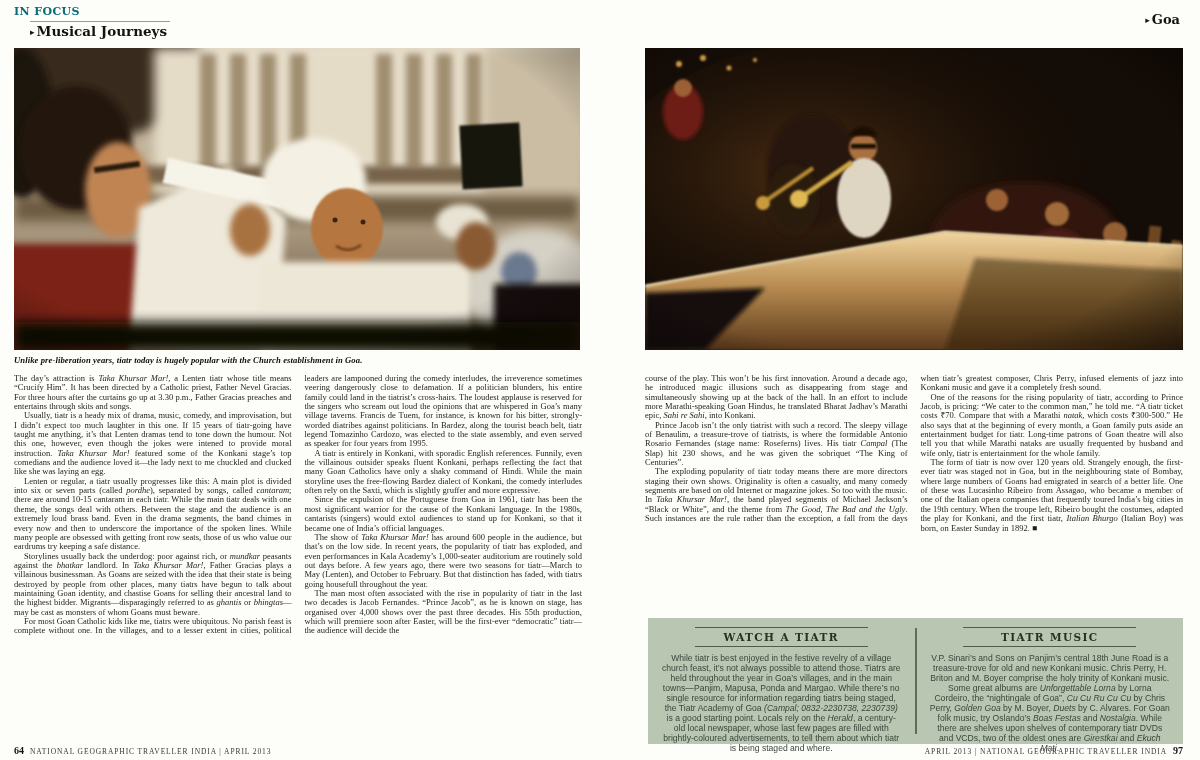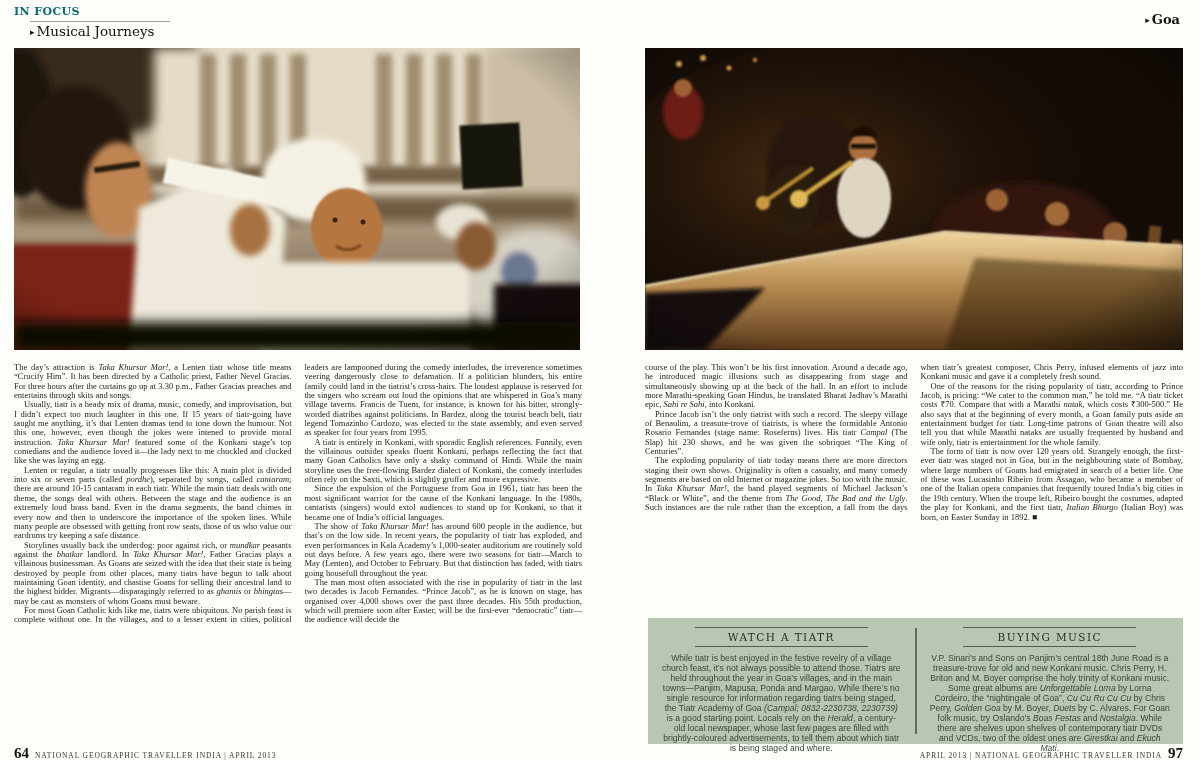--- a/index.html
+++ b/index.html
@@ -11,21 +11,21 @@
   }
   
   .kicker {
     position:absolute; left:14px; top:5px;
     font-family:"DejaVu Serif", serif; font-weight:bold;
     font-size:11px; letter-spacing:.4px;
   }
   .kicker-rule { position:absolute; left:30px; top:21px; width:140px; height:1px; background:#9a9a98; }
   .feature-title {
     position:absolute; left:30px; top:23px;
-    font-family:"DejaVu Serif", serif; font-weight:normal; font-size:13.5px; color:#141210;text-align:right;
+    font-family:"DejaVu Serif", serif; font-weight:bold; font-size:13.5px; color:#141210;text-align:right;
   }
   .page-tag {
     position:absolute; right:20px; top:12px;
     font-family:"DejaVu Serif", serif; font-weight:bold; font-size:13px; color:#141210;
   }
   .marker { font-size:9px; vertical-align:1.5px; margin-right:2px; }
   
   .photo { position:absolute; top:48px; display:block; overflow:hidden; background:#23180e; }
   .photo-left  { left:14px;  width:566px; height:302px; }
   .photo-right { left:645px; width:538px; height:302px; }
@@ -33,54 +33,54 @@
   
   .caption {
     position:absolute; top:355px;
     font-family:"Liberation Serif", serif; font-style:italic; font-weight:bold;
     font-size:8.6px; line-height:10px; color:#0d0c0b; letter-spacing:.1px;
   }
   .caption-left  { left:14px;  width:566px; }
   .caption-right { left:645px; width:538px; }
   
   .body-cols {
-    position:absolute; top:363px;
+    position:absolute; top:374px;
     column-gap:13px; column-count:2; column-fill:balance;
     font-size:8.5px; line-height:9.35px; text-align:justify; color:#211d1a;
   }
   .body-left  { left:14px;  width:568px; height:372px; }
   .body-right { left:645px; width:538px; height:236px; }
   .body-cols p { text-indent:10px; }
   .body-cols p.no-indent { text-indent:0; }
   
   .infobox {
     position:absolute; left:648px; top:618px; width:535px; height:126px;
     background:#b8c6b2; display:flex;
   }
   .infobox-col { flex:1; padding:9px 13px 0 13px; }
   .infobox-divider { width:2px; background:#5e6e57; margin:10px 0 10px 0; }
   .infobox h3 {
     display:block; width:72%; margin:0 auto 6px auto; text-align:center;
-    font-family:"DejaVu Serif", serif; font-weight:normal; font-size:10.5px;
+    font-family:"DejaVu Serif", serif; font-weight:bold; font-size:10.5px;
     letter-spacing:1.4px; color:#273320;
     border-top:1.5px solid #4e5e47; border-bottom:1.5px solid #4e5e47;
     padding:3px 0 3px 0;
   }
   .infobox p {
     font-family:"Liberation Sans", sans-serif;
     font-size:8.6px; line-height:10px; color:#38453a; text-align:center;
   }
   
   .folio {
     position:absolute; top:745px;
     font-family:"Liberation Serif", serif; font-size:7.5px; letter-spacing:.9px; color:#3a3734;
   }
   .folio-left  { left:14px; }
   .folio-right { right:17px; }
-  .folio .pageno { font-weight:bold; font-size:15px; letter-spacing:0; color:#141210; }
+  .folio .pageno { font-weight:bold; font-size:10px; letter-spacing:0; color:#141210; }
   .folio-left .pageno  { margin-right:6px; }
   .folio-right .pageno { margin-left:6px; }
 </style>
 </head>
 <body>
 
 <div class="page">
 
   <div class="kicker" style="color:#0c6b78">IN FOCUS</div>
   <div class="kicker-rule"></div>
@@ -216,20 +216,21 @@
         <rect x="478" y="232" width="58" height="9" transform="rotate(4 507 236)"></rect>
       </g>
       <path d="M0,238 L300,184 L538,198 L538,302 L0,302 Z" fill="url(#railg)" filter="url(#rb1)"></path>
       <path d="M0,238 L300,184 L538,198" stroke="#f7e2b4" stroke-width="2.5" fill="none" filter="url(#rb1)"></path>
       <path d="M0,245 L120,240 L60,302 L0,302 Z" fill="#170e07" filter="url(#rb2)"></path>
       <path d="M330,210 L538,222 L538,302 L300,302 Z" fill="rgba(40,22,8,0.45)" filter="url(#rb2)"></path>
       <rect x="0" y="0" width="538" height="302" fill="url(#vig2)"></rect>
     </svg>
   </figure>
 
+  <figcaption class="caption caption-left">Unlike pre-liberation years, tiatr today is hugely popular with the Church establishment in Goa.</figcaption>
 
   <div class="body-cols body-left">
     <p class="no-indent">The day’s attraction is <i>Taka Khursar Mar!</i>, a Lenten tiatr whose title means “Crucify Him”. It has been directed by a Catholic priest, Father Nevel Gracias. For three hours after the curtains go up at 3.30 p.m., Father Gracias preaches and entertains through skits and songs.</p>
     <p>Usually, tiatr is a heady mix of drama, music, comedy, and improvisation, but I didn’t expect too much laughter in this one. If 15 years of tiatr-going have taught me anything, it’s that Lenten dramas tend to tone down the humour. Not this one, however, even though the jokes were intened to provide moral instruction. <i>Taka Khursar Mar!</i> featured some of the Konkani stage’s top comedians and the audience loved it—the lady next to me chuckled and clucked like she was laying an egg.</p>
     <p>Lenten or regular, a tiatr usually progresses like this: A main plot is divided into six or seven parts (called <i>pordhe</i>), separated by songs, called <i>cantaram</i>; there are around 10-15 cantaram in each tiatr. While the main tiatr deals with one theme, the songs deal with others. Between the stage and the audience is an extremely loud brass band. Even in the drama segments, the band chimes in every now and then to underscore the importance of the spoken lines. While many people are obsessed with getting front row seats, those of us who value our eardrums try keeping a safe distance.</p>
     <p>Storylines usually back the underdog: poor against rich, or <i>mundkar</i> peasants against the <i>bhatkar</i> landlord. In <i>Taka Khursar Mar!</i>, Father Gracias plays a villainous businessman. As Goans are seized with the idea that their state is being destroyed by people from other places, many tiatrs have begun to talk about maintaining Goan identity, and chastise Goans for selling their ancestral land to the highest bidder. Migrants—disparagingly referred to as <i>ghantis</i> or <i>bhingtas</i>—may be cast as monsters of whom Goans must beware.</p>
     <p>For most Goan Catholic kids like me, tiatrs were ubiquitous. No parish feast is complete without one. In the villages, and to a lesser extent in cities, political leaders are lampooned during the comedy interludes, the irreverence sometimes veering dangerously close to defamation. If a politician blunders, his entire family could land in the tiatrist’s cross-hairs. The loudest applause is reserved for the singers who scream out loud the opinions that are whispered in Goa’s many village taverns. Francis de Tuem, for instance, is known for his bitter, strongly-worded diatribes against politicians. In Bardez, along the tourist beach belt, tiatr legend Tomazinho Cardozo, was elected to the state assembly, and even served as speaker for four years from 1995.</p>
     <p>A tiatr is entirely in Konkani, with sporadic English references. Funnily, even the villainous outsider speaks fluent Konkani, perhaps reflecting the fact that many Goan Catholics have only a shaky command of Hindi. While the main storyline uses the free-flowing Bardez dialect of Konkani, the comedy interludes often rely on the Saxti, which is slightly gruffer and more expressive.</p>
     <p>Since the expulsion of the Portuguese from Goa in 1961, tiatr has been the most significant warrior for the cause of the Konkani language. In the 1980s, cantarists (singers) would extol audiences to stand up for Konkani, so that it became one of India’s official languages.</p>
     <p>The show of <i>Taka Khursar Mar!</i> has around 600 people in the audience, but that’s on the low side. In recent years, the popularity of tiatr has exploded, and even performances in Kala Academy’s 1,000-seater auditorium are routinely sold out days before. A few years ago, there were two seasons for tiatr—March to May (Lenten), and October to February. But that distinction has faded, with tiatrs going housefull throughout the year.</p>
@@ -244,21 +245,21 @@
     <p>The form of tiatr is now over 120 years old. Strangely enough, the first-ever tiatr was staged not in Goa, but in the neighbouring state of Bombay, where large numbers of Goans had emigrated in search of a better life. One of these was Lucasinho Ribeiro from Assagao, who became a member of one of the Italian opera companies that frequently toured India’s big cities in the 19th century. When the troupe left, Ribeiro bought the costumes, adapted the play for Konkani, and the first tiatr, <i>Italian Bhurgo</i> (Italian Boy) was born, on Easter Sunday in 1892. ■</p>
   </div>
 
   <section class="infobox">
     <div class="infobox-col">
       <h3>WATCH A TIATR</h3>
       <p>While tiatr is best enjoyed in the festive revelry of a village church feast, it’s not always possible to attend those. Tiatrs are held throughout the year in Goa’s villages, and in the main towns—Panjim, Mapusa, Ponda and Margao. While there’s no single resource for information regarding tiatrs being staged, the Tiatr Academy of Goa <i>(Campal; 0832-2230738, 2230739)</i> is a good starting point. Locals rely on the <i>Herald</i>, a century-old local newspaper, whose last few pages are filled with brightly-coloured advertisements, to tell them about which tiatr is being staged and where.</p>
     </div>
     <div class="infobox-divider"></div>
     <div class="infobox-col">
-      <h3>BUYING MUSIC</h3>
+      <h3>TIATR MUSIC</h3>
       <p>V.P. Sinari’s and Sons on Panjim’s central 18th June Road is a treasure-trove for old and new Konkani music. Chris Perry, H. Briton and M. Boyer comprise the holy trinity of Konkani music. Some great albums are <i>Unforgettable Lorna</i> by Lorna Cordeiro, the “nightingale of Goa”, <i>Cu Cu Ru Cu Cu</i> by Chris Perry, <i>Golden Goa</i> by M. Boyer, <i>Duets</i> by C. Alvares. For Goan folk music, try Oslando’s <i>Boas Festas</i> and <i>Nostalgia</i>. While there are shelves upon shelves of contemporary tiatr DVDs and VCDs, two of the oldest ones are <i>Girestkai</i> and <i>Ekuch Mati</i>.</p>
     </div>
   </section>
 
   <div class="folio folio-left">
     <span class="pageno">64</span><span>NATIONAL GEOGRAPHIC TRAVELLER INDIA | APRIL 2013</span>
   </div>
   <div class="folio folio-right">
     <span>APRIL 2013 | NATIONAL GEOGRAPHIC TRAVELLER INDIA</span><span class="pageno">97</span>
   </div>

